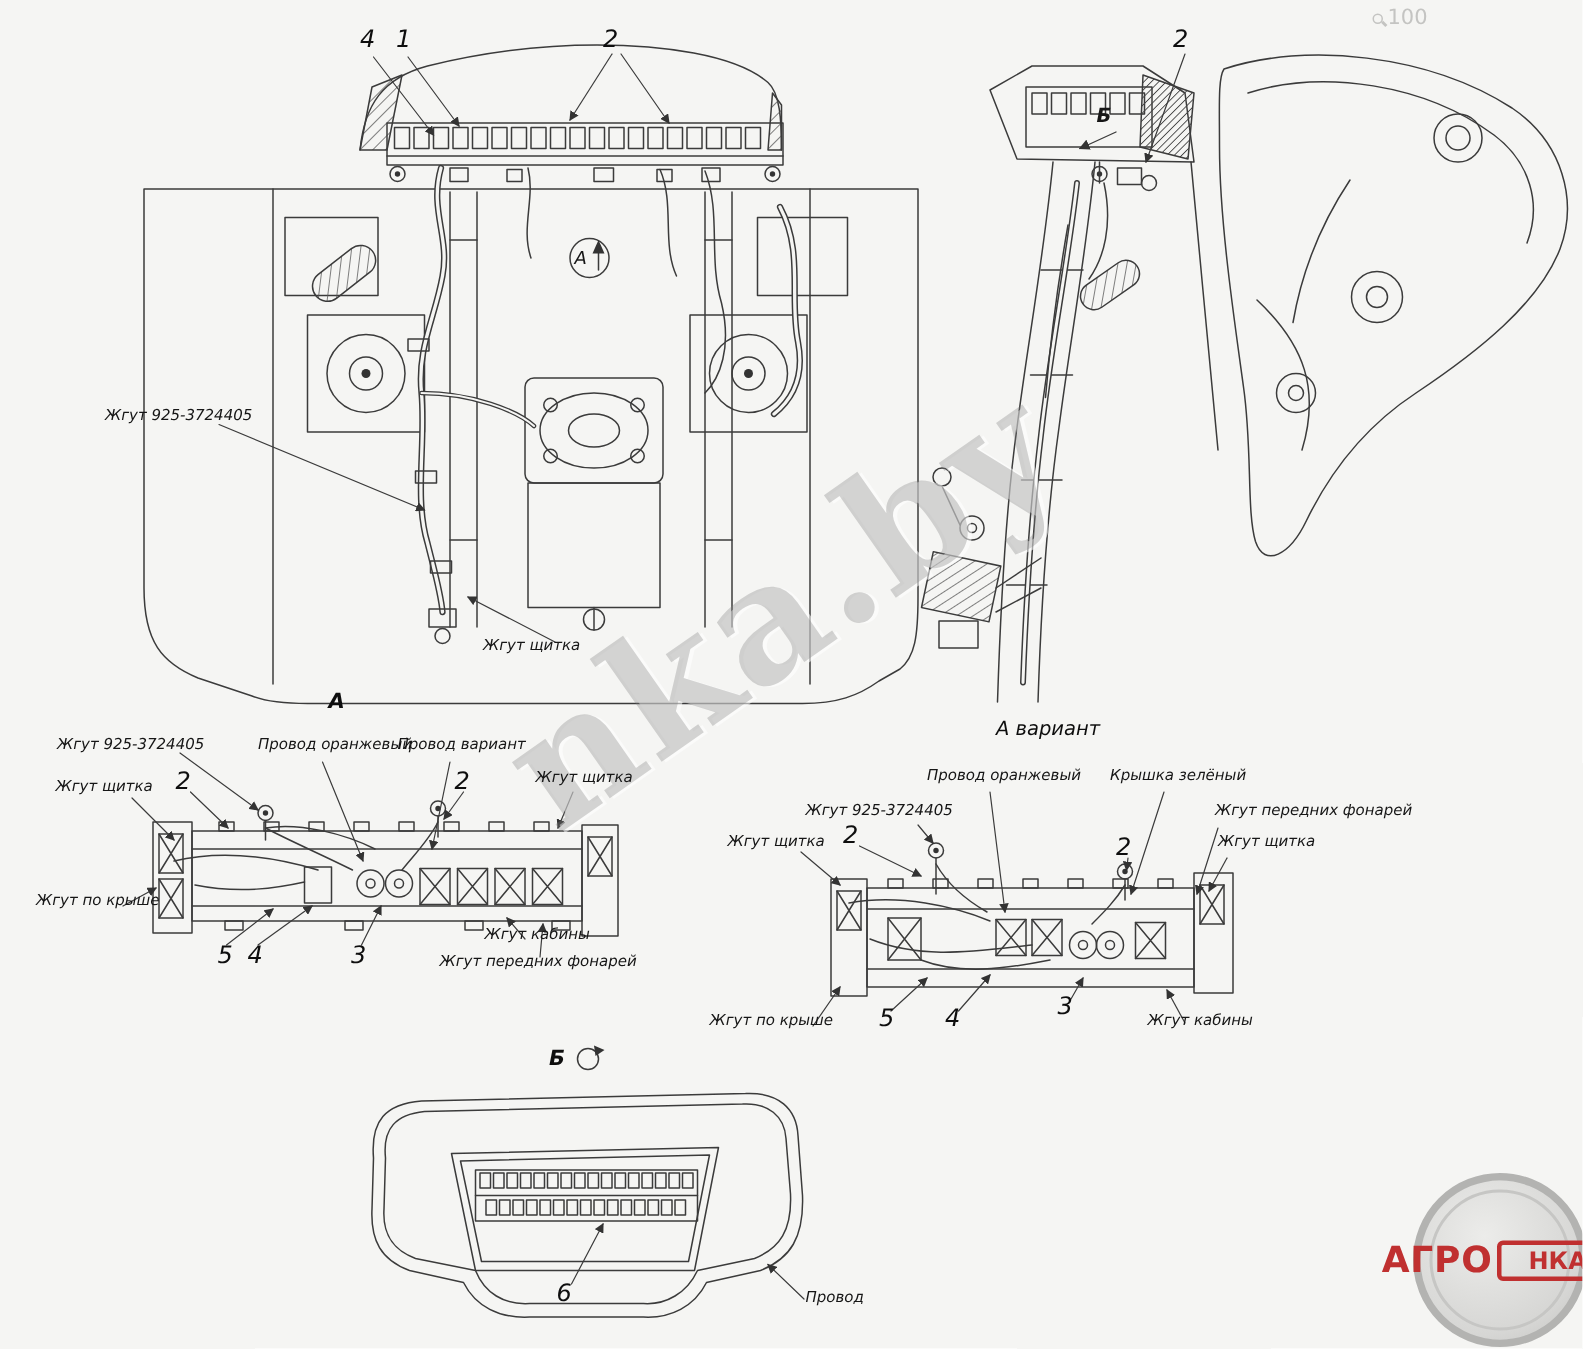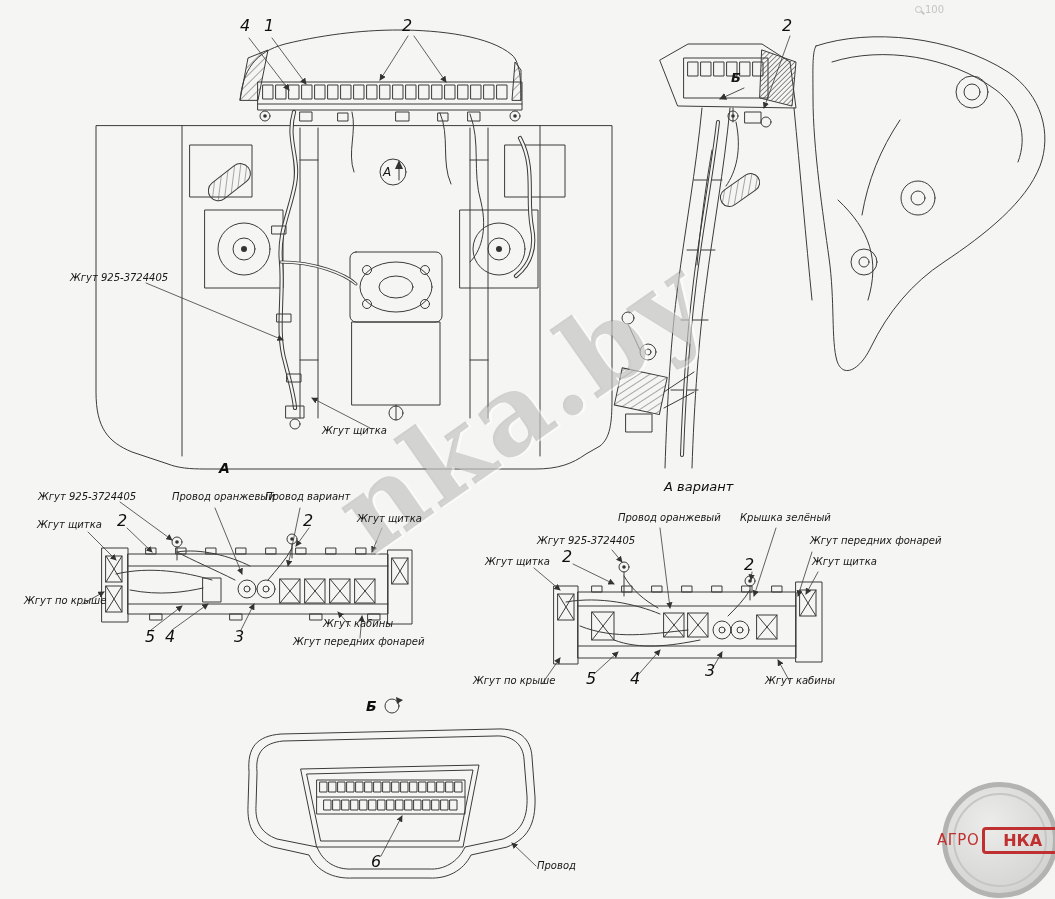--- a/index.html
+++ b/index.html
@@ -9,28 +9,28 @@
   svg.art{position:absolute;left:0;top:0;z-index:1}
   .watermark{position:absolute;left:310px;top:325px;width:420px;height:160px;z-index:2;
              display:flex;align-items:center;justify-content:center;transform:rotate(-35deg);
              font-family:"DejaVu Serif",serif;font-weight:bold;font-size:110px;
              color:rgba(128,128,128,.32);letter-spacing:2px;pointer-events:none;
              text-shadow:2px 2px 0 rgba(255,255,255,.55)}
   .lbl{position:absolute;z-index:3;font-style:italic;font-size:10px;color:#161616;white-space:nowrap}
   .num{position:absolute;z-index:3;font-style:italic;font-size:16px;color:#0e0e0e}
   .vtitle{position:absolute;z-index:3;font-style:italic;font-size:14px;font-weight:bold;color:#0e0e0e;white-space:nowrap}
   .viewer-badge{position:absolute;left:915px;top:4px;z-index:3;display:flex;align-items:center;gap:3px;
-                color:#c4c4c2;font-size:10px}
+                color:#c4c4c2;font-size:14px}
   .mag{width:7px;height:7px;border:1.5px solid #c4c4c2;border-radius:50%;position:relative}
   .mag:after{content:"";position:absolute;left:5px;top:5px;width:4px;height:1.5px;background:#c4c4c2;transform:rotate(45deg)}
   .logo{position:absolute;left:942px;top:782px;width:116px;height:116px;z-index:3;border-radius:50%;
         background:radial-gradient(circle at 40% 35%, #ececea 0%, #d6d6d4 70%, #c2c2c0 100%);
         border:5px solid #b3b3b1;display:flex;align-items:center;justify-content:center;gap:3px}
   .logo-ring{position:absolute;inset:6px;border:2px solid #c6c6c4;border-radius:50%}
-  .logo-agro{font-weight:normal;font-size:15px;letter-spacing:.5px;color:#c03030;z-index:1}
+  .logo-agro{font-weight:bold;font-size:24px;letter-spacing:.5px;color:#c03030;z-index:1}
   .logo-nka{font-weight:bold;font-size:16px;color:#c03030;border:3px solid #c03030;border-radius:4px;
             padding:1px 18px;z-index:1}
 </style>
 </head>
 <body>
 
 <div class="canvas">
 
 <svg class="art" width="1055" height="899" viewBox="0 0 1055 899" stroke="#3b3b3b" fill="none" stroke-width="1" stroke-linecap="round" stroke-linejoin="round">
   <defs>

